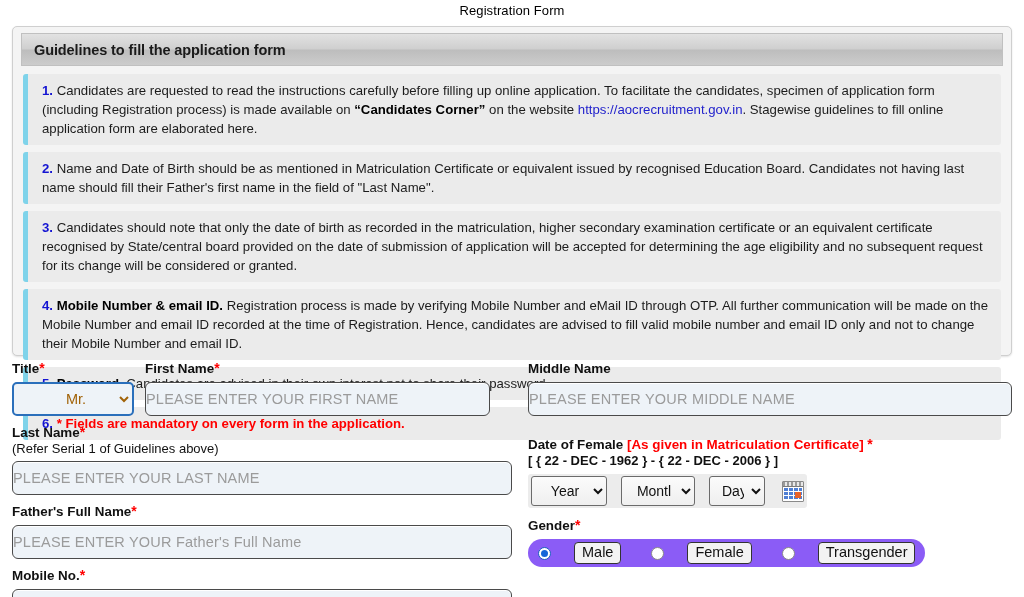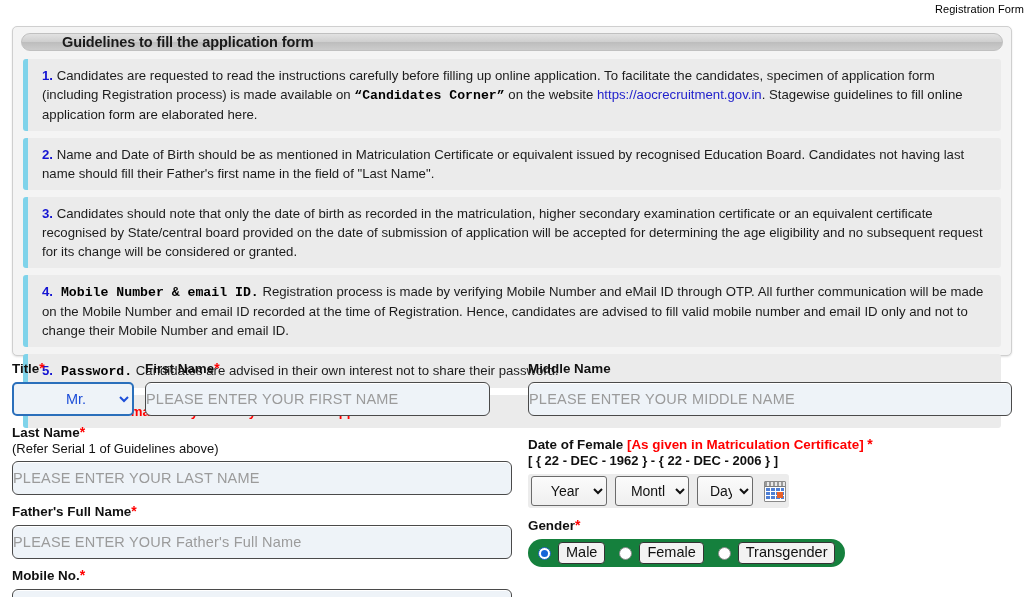--- a/index.html
+++ b/index.html
@@ -7,48 +7,47 @@
     margin: 0; padding: 0;
     width: 1024px; height: 597px;
     overflow: hidden;
     background: #ffffff;
     font-family: "Liberation Sans", sans-serif;
   }
   body { position: relative; }
 
   
   .page-title {
-    text-align: right;
-    font-size: 11px;
+    text-align: center;
+    font-size: 13px;
     color: #000;
     padding-top: 3px;
     letter-spacing: .1px;
     font-weight: 400;
   }
 
   
   .guidelines-panel {
     position: absolute;
     left: 12px; top: 26px;
     width: 1000px; height: 330px;
     background: #f4f4f4;
     border: 1px solid #cfcfcf;
     border-radius: 5px;
     box-shadow: 0 1px 2px rgba(0,0,0,.12);
     padding: 0;
   }
   .panel-header {
     margin: 6px 8px 0 8px;
-    height: 18px;
-    border-radius: 12px;
+    height: 33px;
+    border-radius: 0;
     background: linear-gradient(to bottom, #e2e2e2 0%, #cfcfcf 48%, #bdbdbd 52%, #cccccc 100%);
     border: 1px solid #c0c0c0;
     display: flex;
     align-items: center;
-    padding-left: 28px;
   }
   .panel-header-title {
     font-size: 14.5px;
     font-weight: bold;
     color: #1a1a1a;
     padding-left: 12px;
     letter-spacing: -.1px;
   }
   .panel-body {
     padding: 8px 10px 0 10px;
@@ -59,21 +58,21 @@
     background: #ebebeb;
     border-left: 5px solid #7fd3ea;
     border-radius: 3px;
     margin-bottom: 7px;
     padding: 7px 10px 7px 14px;
     font-size: 13.2px;
     line-height: 19px;
     color: #1c1c1c;
   }
   .guide-num { color: #1414d2; font-weight: bold; }
-  .guide-item b { font-weight: bold; color: #000; font-family: Liberation Mono, monospace; }
+  .guide-item b { font-weight: bold; color: #000; }
   .guide-link { color: #2222cc; }
   .guide-mandatory {
     color: #ff0000;
     font-weight: bold;
   }
   .guide-mandatory .guide-num { color: #1414d2; }
 
   
   .form-area {
     position: absolute;
@@ -132,32 +131,32 @@
   }
   .title-sel {
     width: 122px;
     height: 34px;
     background: #eef3f8;
     border: 2px solid #2a6fbb;
     border-radius: 5px;
     font-size: 14.5px;
     text-align: center;
     text-align-last: center;
-    color: #1d4ed8;
+    color: #a16207;
     font-family: "Liberation Sans", sans-serif;
     padding-left: 18px;
     outline: none;
   }
 
   .row-flex { display: flex; align-items: center; }
 
   .dob-row {
     display: flex;
     align-items: center;
-    gap: 8px;
+    gap: 14px;
     background: #ececec;
     border-radius: 3px;
     padding: 2px 3px;
     width: fit-content;
   }
   .dob-sel { width: 76px; text-align-last: center; }
   .dob-sel.month { width: 74px; }
   .dob-sel.day { width: 56px; }
 
   .cal-icon {
@@ -190,25 +189,25 @@
     position: absolute; right: 2px; bottom: 3px;
     width: 6px; height: 6px;
     background: #e8622a;
     z-index: 3;
   }
 
   
   .gender-row {
     display: flex;
     align-items: center;
-    background: #15803d;
+    background: #8b5cf6;
     border-radius: 14px;
     padding: 3px 10px;
     width: fit-content;
-    gap: 0;
+    gap: 16px;
   }
   .radio-dot {
     width: 13px; height: 13px;
     border-radius: 50%;
     border: 1px solid #8a8a8a;
     background: #ffffff;
     display: inline-block;
     position: relative;
     flex: none;
   }

